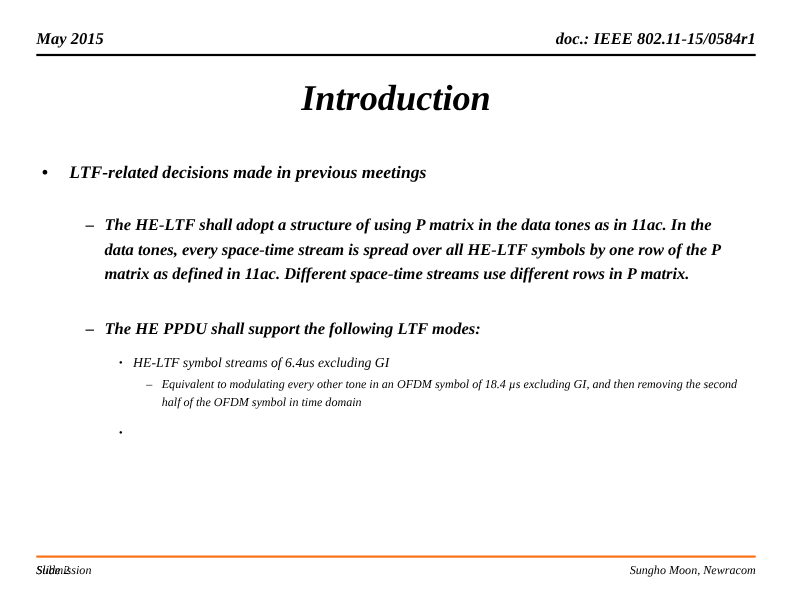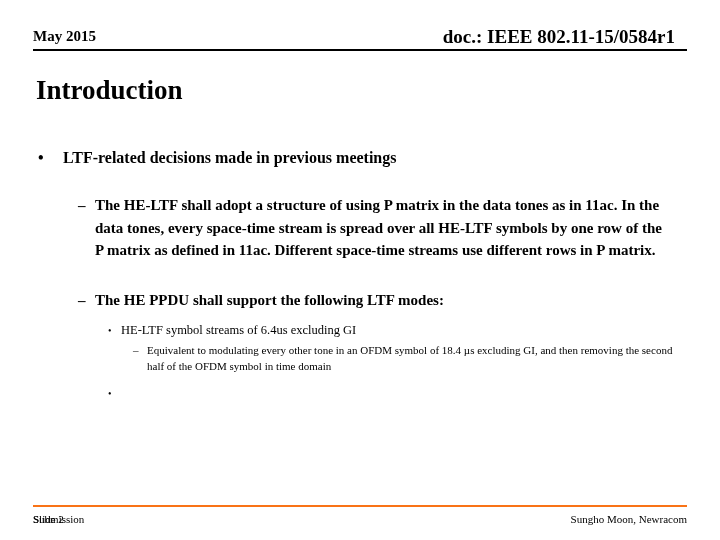--- a/index.html
+++ b/index.html
@@ -14,20 +14,21 @@
     color: #000000;
     overflow: hidden;
     position: relative;
   }
 
   .slide {
     position: relative;
     width: 720px;
     height: 492px;
     box-sizing: border-box;
+    font-style: italic;
   }
 
   
   .header {
     position: absolute;
     left: 33px;
     top: 27px;
     width: 654px;
     height: 24px;
     border-bottom: 2px solid #000000;
@@ -42,36 +43,36 @@
     position: absolute;
     left: 0;
     top: 0;
     font-size: 15px;
     font-weight: bold;
     line-height: 19px;
     white-space: nowrap;
   }
   .header-right {
     position: absolute;
-    right: 12px;
-    top: 0;
-    font-size: 19px;
+    right: 0;
+    top: 0;
+    font-size: 15px;
     font-weight: bold;
     line-height: 19px;
     white-space: nowrap;
   }
 
   
   .slide-title {
     position: absolute;
     left: 36px;
     top: 74px;
     width: 648px;
-    text-align: left;
-    font-size: 27px;
+    text-align: center;
+    font-size: 33px;
     font-weight: bold;
     line-height: 33px;
     white-space: nowrap;
   }
 
   
   .body {
     position: absolute;
     left: 0;
     top: 140px;

